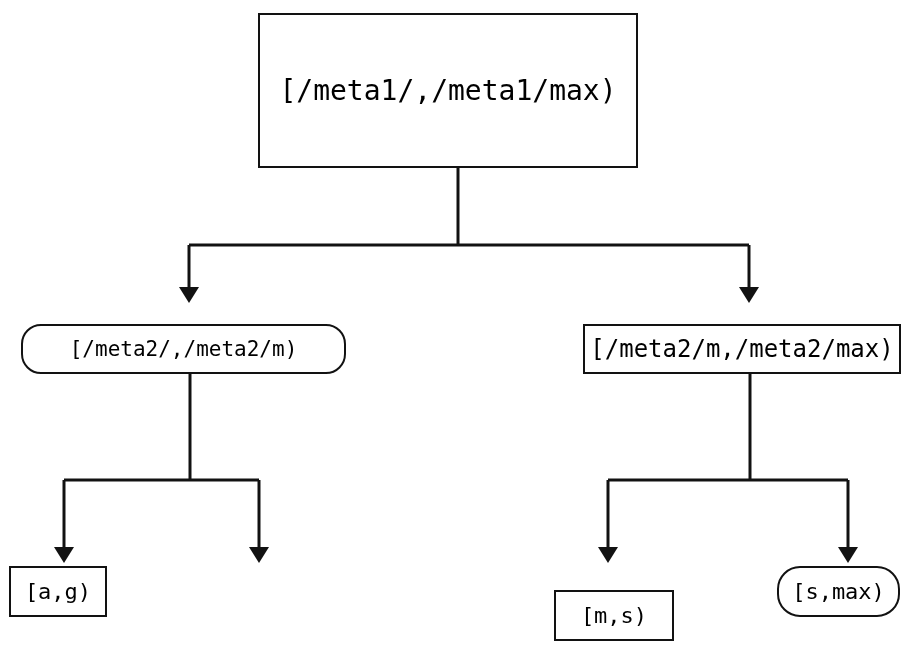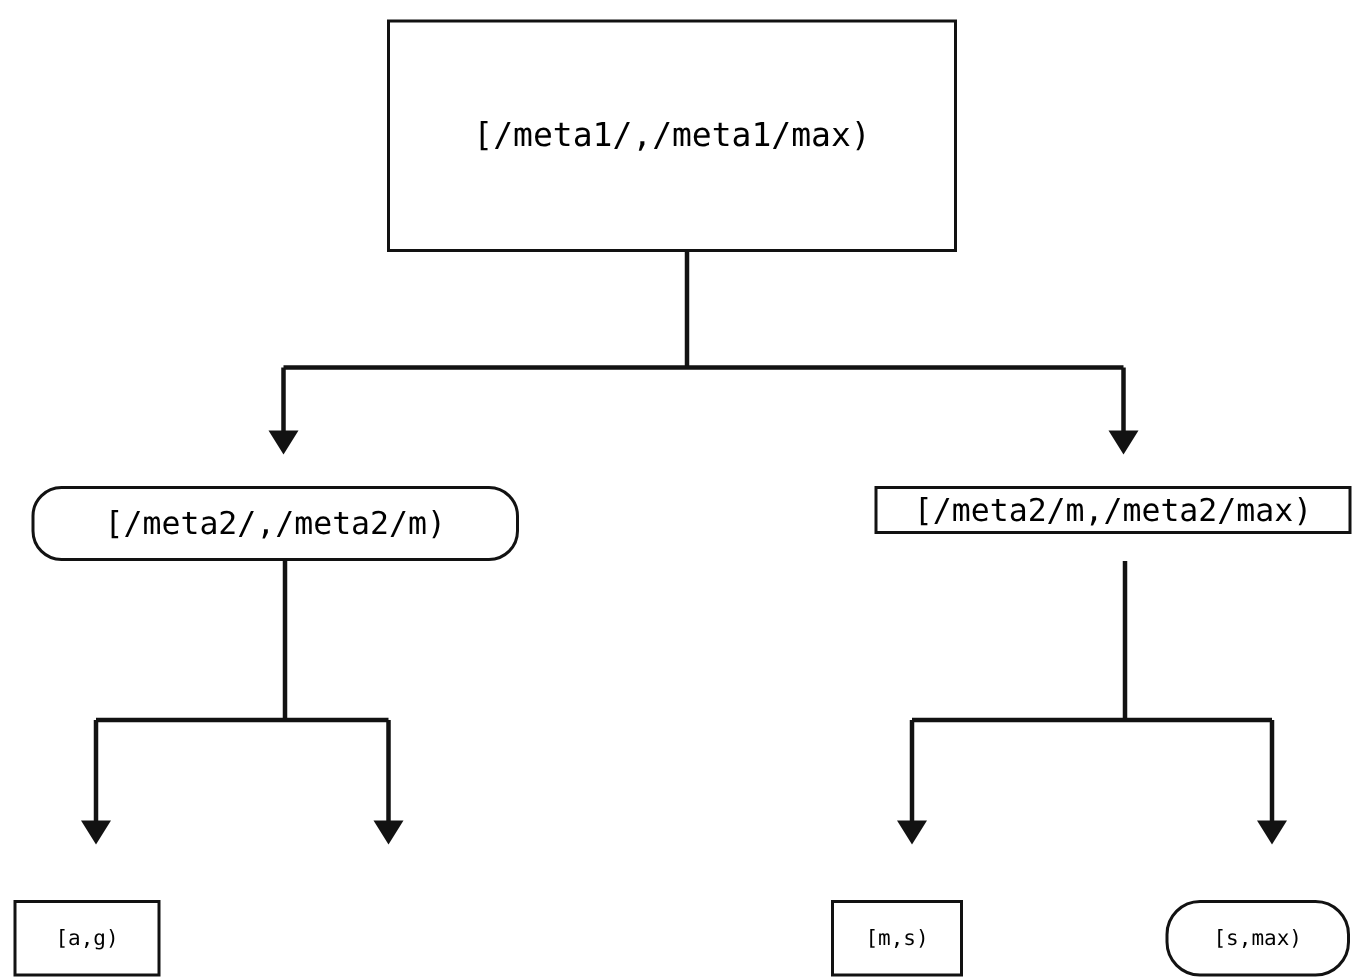--- a/index.html
+++ b/index.html
@@ -25,45 +25,45 @@
     justify-content: center;
     color: #000000;
     white-space: pre;
     letter-spacing: 0px;
   }
   .node-root {
     left: 258px;
     top: 13px;
     width: 380px;
     height: 155px;
-    font-size: 22px;
+    font-size: 28px;
   }
   .node-mid-left {
     left: 21px;
     top: 324px;
     width: 325px;
     height: 50px;
     font-size: 21px;
     border-radius: 20px;
   }
   .node-mid-right {
     left: 583px;
     top: 324px;
     width: 318px;
-    height: 32px;
-    font-size: 21px;
+    height: 50px;
+    font-size: 24px;
   }
   .node-leaf {
     height: 51px;
-    font-size: 14px;
-    top: 600px;
+    font-size: 22px;
+    top: 566px;
   }
   .leaf-1 { left: 9px;   width: 98px; }
   .leaf-2 { left: 205px; width: 98px; }
-  .leaf-3 { left: 554px; width: 88px; }
+  .leaf-3 { left: 554px; width: 120px; margin-top: 24px; }
   .leaf-4 { left: 777px; width: 123px; border-radius: 23px; }
 
   .edges {
     position: absolute;
     left: 0;
     top: 0;
     width: 912px;
     height: 652px;
     pointer-events: none;
   }

